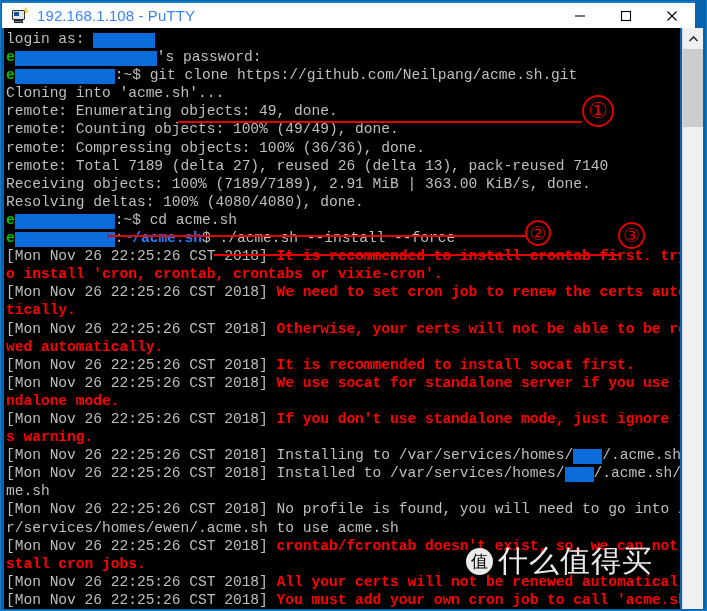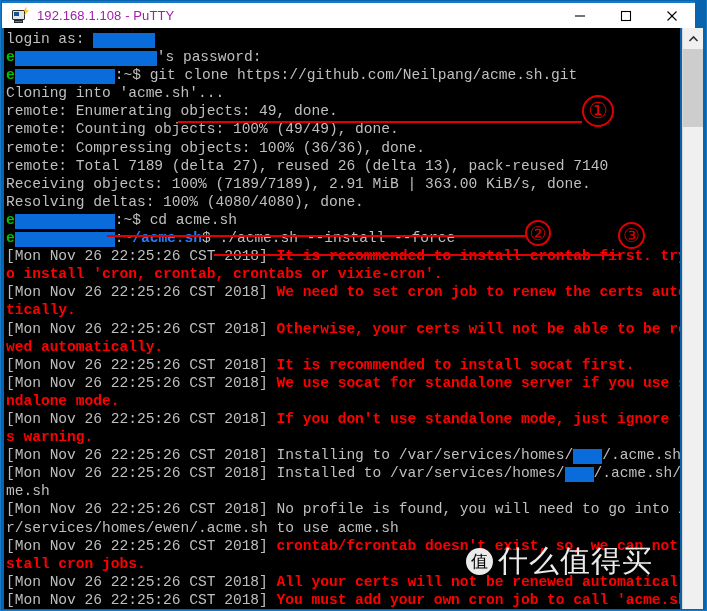--- a/index.html
+++ b/index.html
@@ -53,22 +53,22 @@
     width: 9px; height: 3px; background: #6d7681;
     border: 1px solid #2a2a2a;
   }
   #app-icon .bolt {
     position: absolute; right: -1px; top: 0px;
     width: 8px; height: 9px;
     background: #f5c518;
     clip-path: polygon(55% 0, 18% 52%, 46% 52%, 28% 100%, 85% 42%, 55% 42%);
   }
   #title-text {
-    font-size: 13px;
-    color: #a21caf;
+    font-size: 15px;
+    color: #3b82f6;
     letter-spacing: 0.1px;
     white-space: nowrap;
   }
   #win-buttons {
     margin-left: auto;
     display: flex; height: 27px;
   }
   .win-btn {
     width: 46px; height: 27px;
     display: flex; align-items: center; justify-content: center;

